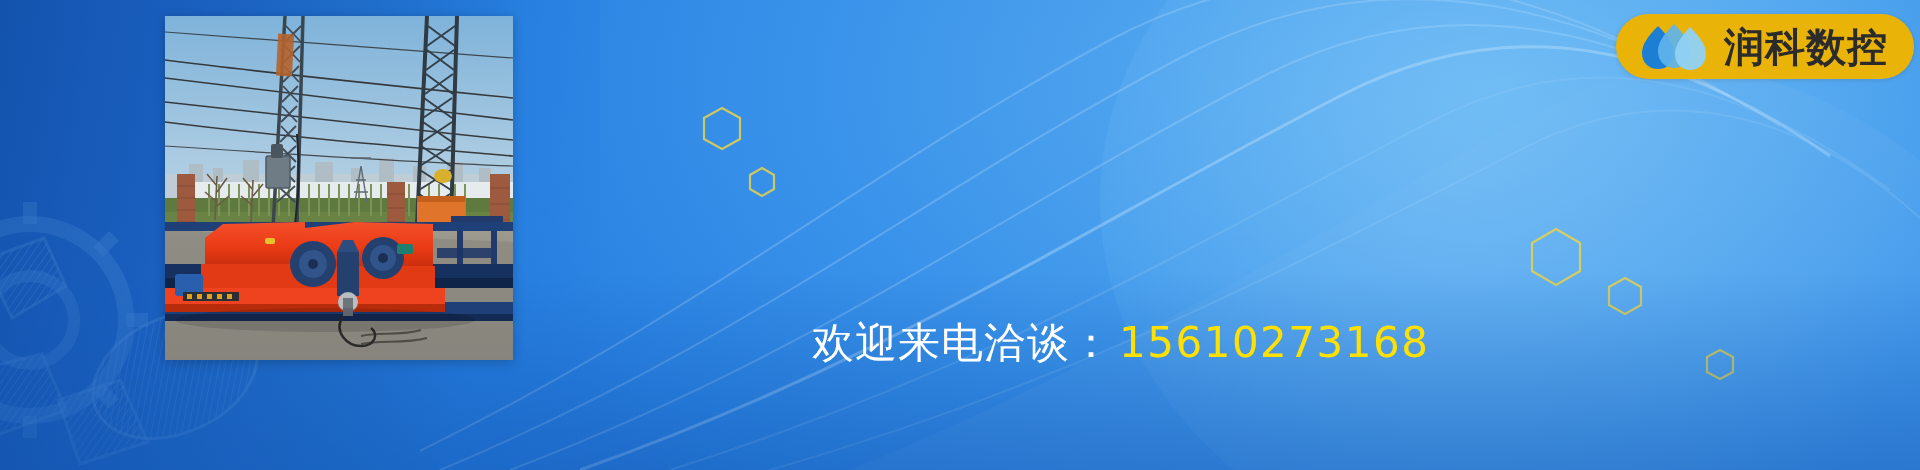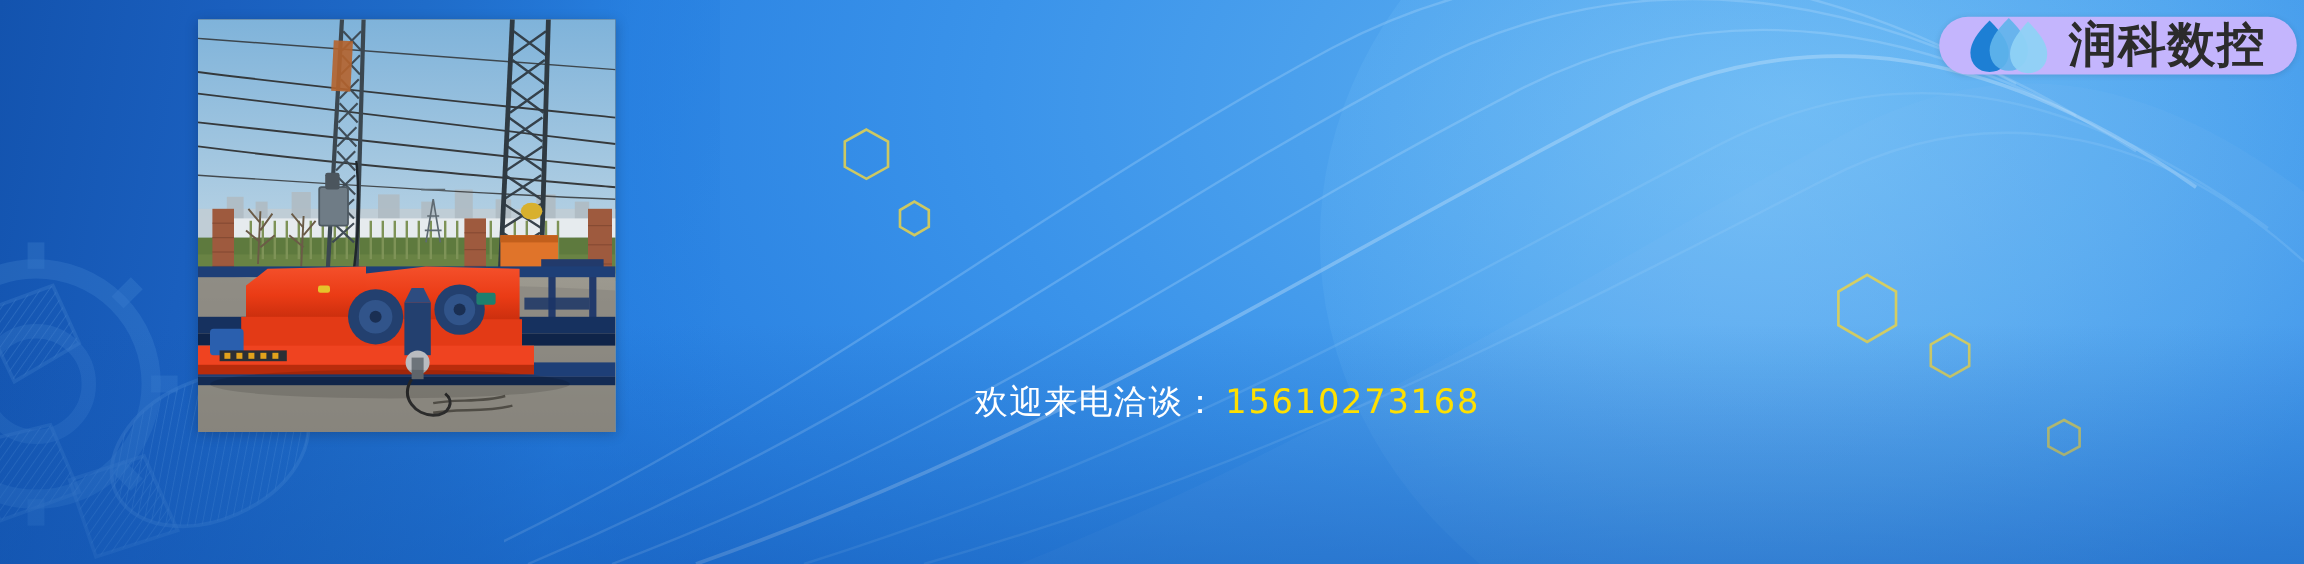--- a/index.html
+++ b/index.html
@@ -94,43 +94,43 @@
     font-weight: 400;
     color: #ffe000;
     white-space: nowrap;
     font-family: "DejaVu Sans", "Liberation Sans", sans-serif;
   }
   .contact-line {
     position: absolute;
     left: 812px;
     top: 320px;
     white-space: nowrap;
-    font-size: 28px;
+    font-size: 42px;
     line-height: 1.1;
     font-family: "DejaVu Sans", "Liberation Sans", sans-serif;
   }
   .contact-label {
     color: #ffffff;
     letter-spacing: 1px;
   }
   .contact-phone {
     color: #ffe000;
     letter-spacing: 1.5px;
     margin-left: 6px;
   }
 
   
   .logo {
     position: absolute;
     right: 6px;
     top: 14px;
-    height: 48px;
+    height: 65px;
     display: flex;
     align-items: center;
-    background: #c4b5fd;
+    background: #eab308;
     border-radius: 33px;
     padding: 0 26px 0 22px;
     box-shadow: 0 1px 5px rgba(0,0,0,0.12);
   }
   .logo-mark { width: 72px; height: 50px; flex: none; margin-right: 14px; }
   .logo-text {
     font-size: 40px;
     font-weight: bold;
     color: #2b2b2b;
     letter-spacing: 1px;

